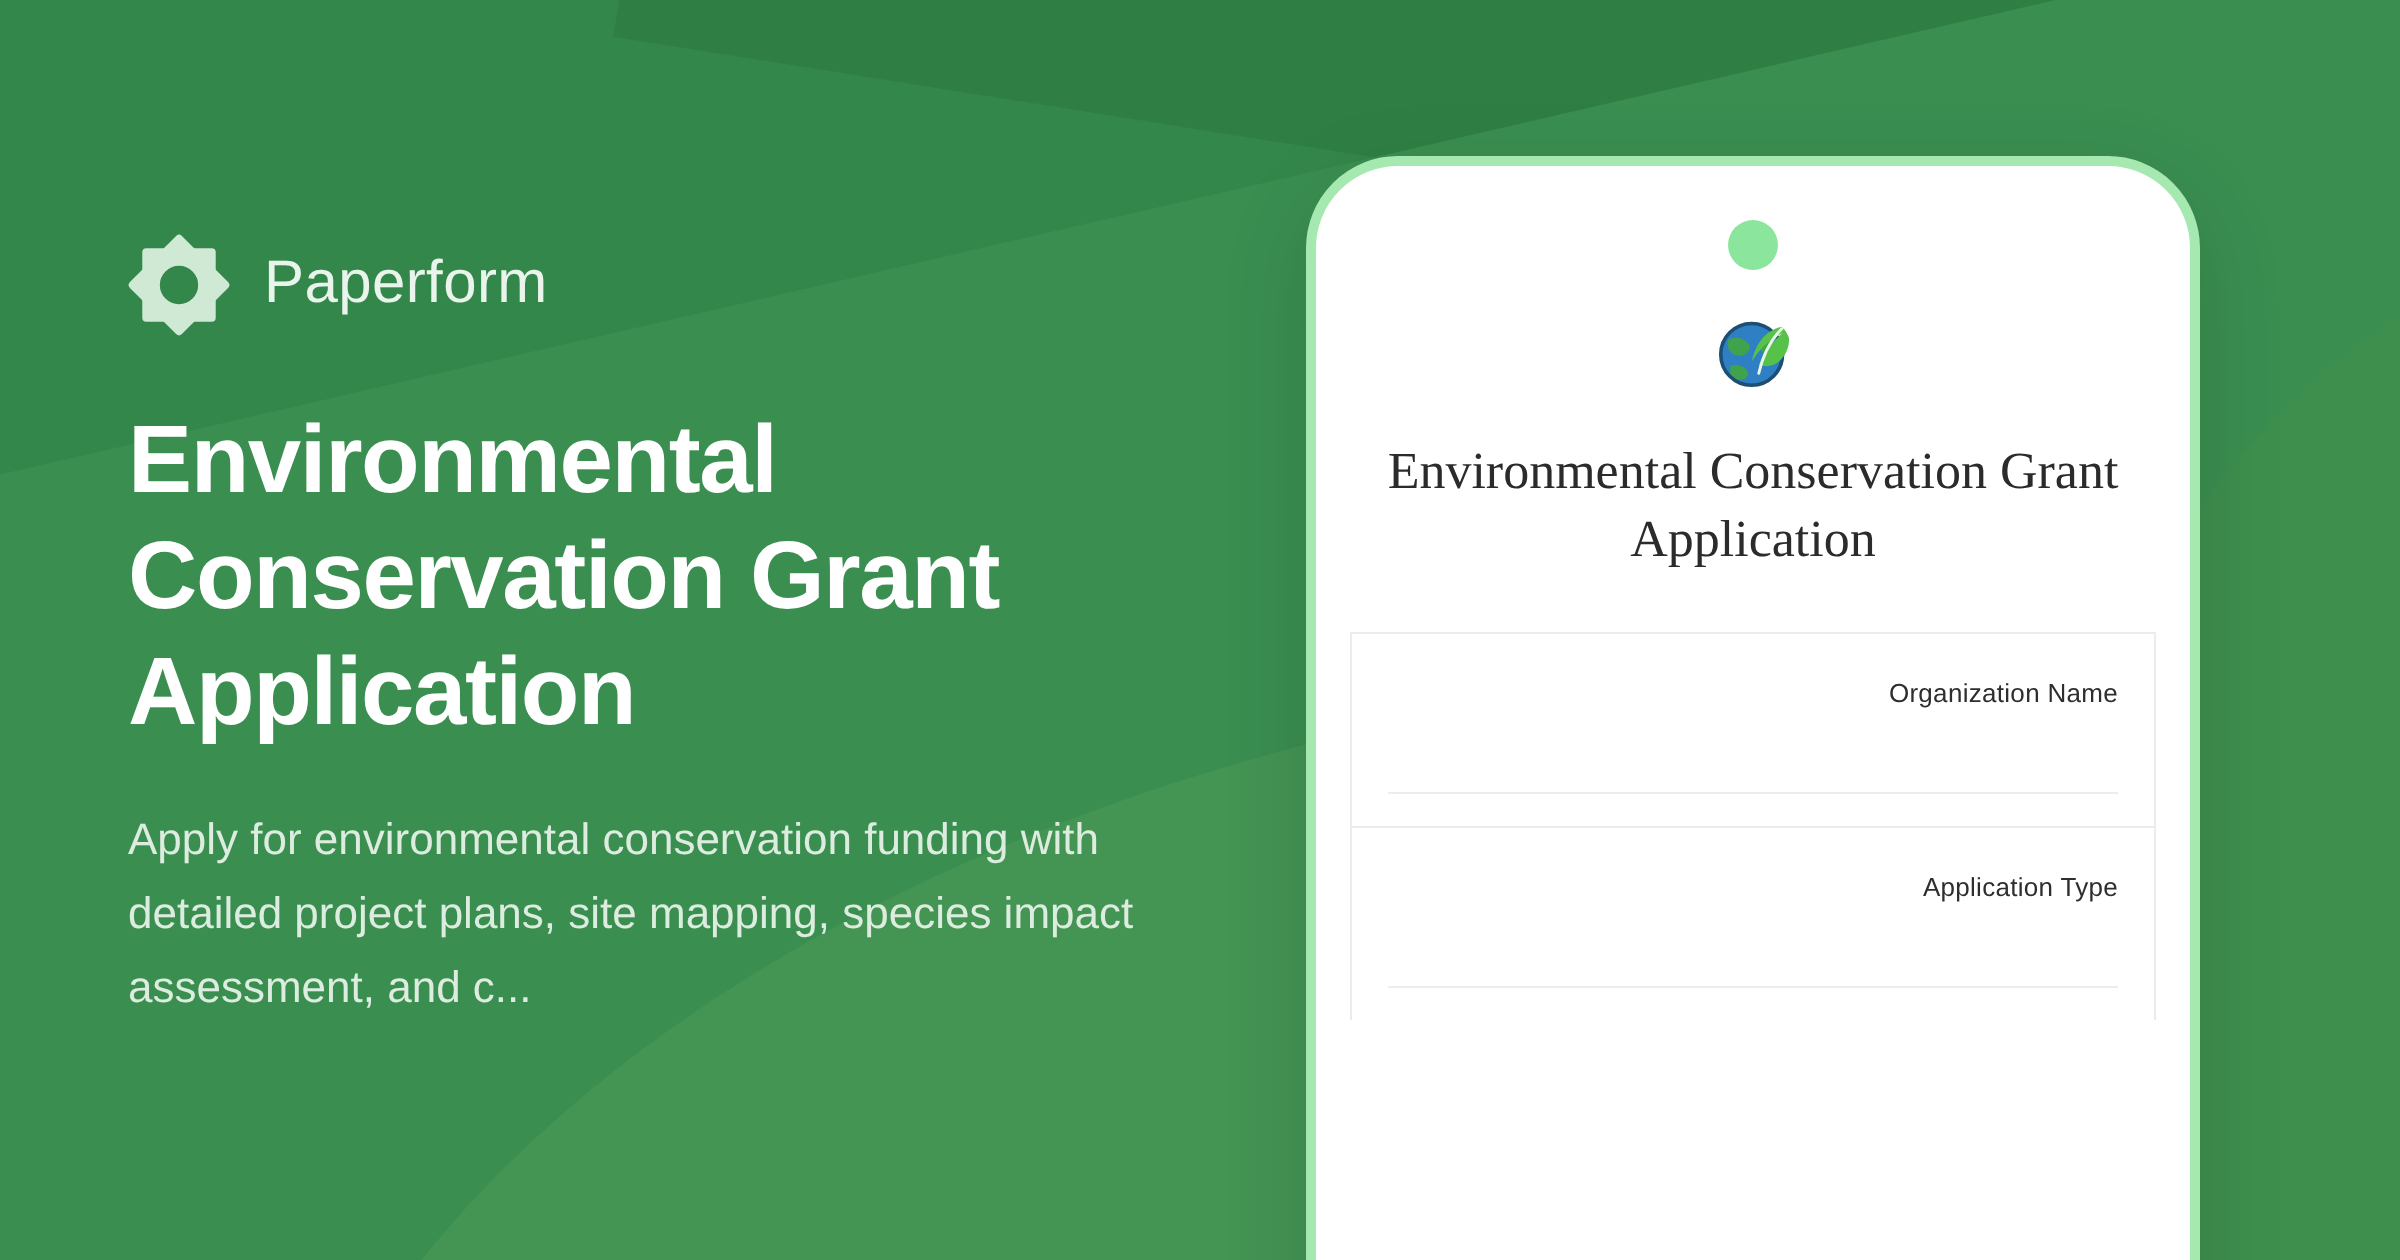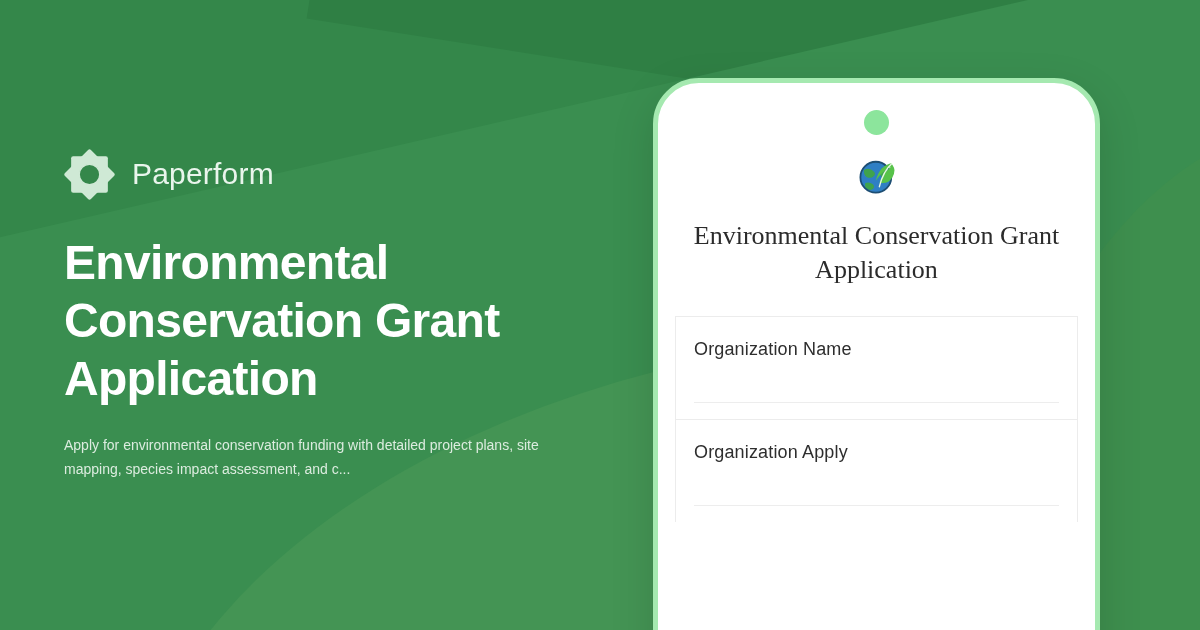--- a/index.html
+++ b/index.html
@@ -98,21 +98,21 @@
     font-size:48px;
     line-height:1.21;
     font-weight:700;
     color:#ffffff;
     letter-spacing:-0.7px;
     margin-bottom:26px;
     max-width:540px;
   }
 
   .subhead{
-    font-size:14px;
+    font-size:22px;
     line-height:1.68;
     color:#dcecdf;
     max-width:512px;
     font-weight:400;
   }
 
   
   .phone{
     position:absolute;
     left:653px;
@@ -156,23 +156,24 @@
     padding:0 17px;
   }
   .field{
     background:#fff;
     border:1px solid #ececec;
     border-bottom:none;
     padding:22px 18px 16px;
   }
   .field:first-child{ border-top:1px solid #ececec; }
   .field-label{
-    font-size:18px;
+    font-size:13px;
     color:#2e2e2e;
     letter-spacing:.15px;
+    text-align:right;
   }
   .field-input{
     height:43px;
     border-bottom:1px solid #ededed;
   }
   .field-last{ padding-bottom:28px; }
 </style>
 </head>
 <body>
 
@@ -228,19 +229,19 @@
   <div class="form-title">Environmental Conservation Grant Application</div>
 
   <div class="form-fields">
 
     <div class="field">
       <div class="field-label">Organization Name</div>
       <div class="field-input"></div>
     </div>
 
     <div class="field">
-      <div class="field-label">Organization Apply</div>
+      <div class="field-label">Application Type</div>
       <div class="field-input"></div>
     </div>
 
 
   </div>
 </div>
 
 </body></html>

